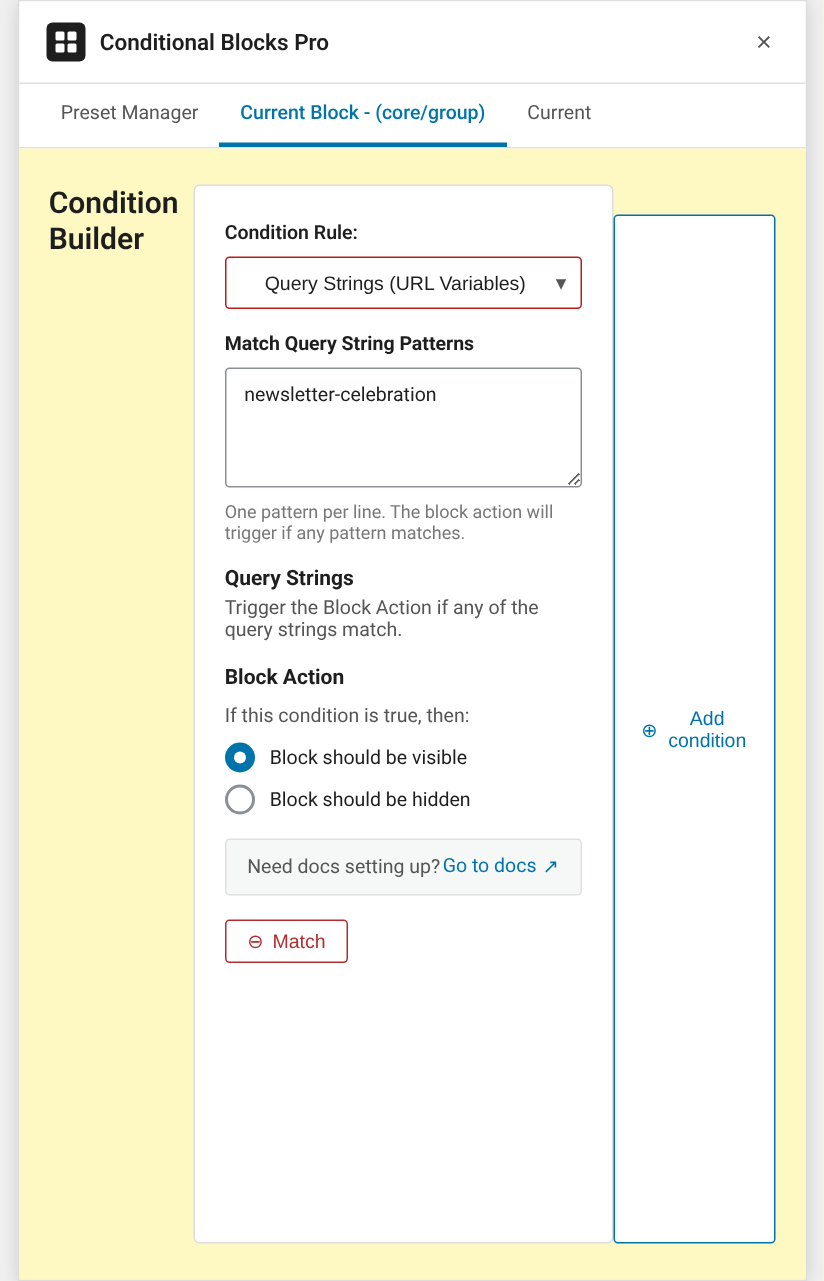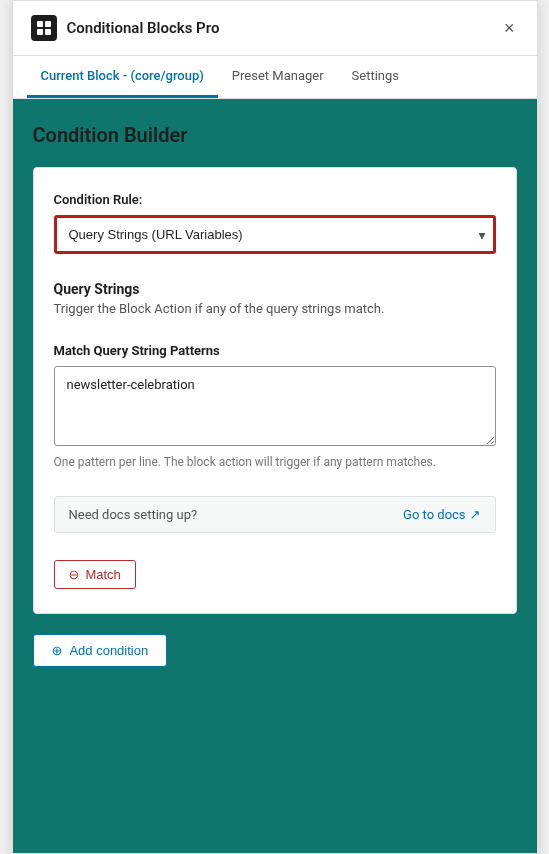--- a/index.html
+++ b/index.html
@@ -78,60 +78,61 @@
       user-select: none;
     }
     .nav-tab.active {
       color: #0073aa;
       border-bottom: 3px solid #0073aa;
       font-weight: 500;
     }
     .main-content {
       flex: 1;
       padding: 24px 20px;
-      background: #0f766e;
-      display: flex;
-      flex-direction: column;
+      background: #fef9c3;
+      display: flex;
+      flex-direction: row;
       gap: 0;
     }
     .page-title {
       font-size: 20px;
       font-weight: 600;
       color: #1e1e1e;
       margin-bottom: 20px;
     }
     .condition-card {
       background: #fff;
       border: 1px solid #ddd;
       border-radius: 4px;
       padding: 24px 20px;
       display: flex;
       flex-direction: column;
-      gap: 27px;
+      gap: 16px;
     }
     .field-label {
       font-size: 13px;
       font-weight: 600;
       color: #1e1e1e;
       margin-bottom: 8px;
     }
     .select-wrapper {
       position: relative;
       width: 100%;
     }
     .select-field {
       width: 100%;
       padding: 9px 36px 9px 12px;
       font-size: 13px;
       color: #1e1e1e;
-      border: 3px solid #b91c1c;
+      border: 1px solid #b91c1c;
       border-radius: 3px;
       background: #fff;
       appearance: none;
       cursor: pointer;
+      text-align: right;
     }
     .select-arrow {
       position: absolute;
       right: 10px;
       top: 50%;
       transform: translateY(-50%);
       pointer-events: none;
       color: #555;
       font-size: 14px;
     }
@@ -275,50 +276,66 @@
           <rect x="1" y="9" width="6" height="6" rx="1" fill="white"></rect>
           <rect x="9" y="9" width="6" height="6" rx="1" fill="white"></rect>
         </svg>
       </div>
       <span class="title-text">Conditional Blocks Pro</span>
     </div>
     <button class="close-btn">×</button>
   </div>
 
   <div class="nav-tabs">
+    <div class="nav-tab">Preset Manager</div>
     <div class="nav-tab active">Current Block - (core/group)</div>
-    <div class="nav-tab">Preset Manager</div>
-    <div class="nav-tab">Settings</div>
+    <div class="nav-tab">Current</div>
   </div>
 
   <div class="main-content">
 
     <h2 class="page-title">Condition Builder</h2>
 
     <div class="condition-card">
 
       <div>
         <div class="field-label">Condition Rule:</div>
         <div class="select-wrapper">
           <select class="select-field"><option>Query Strings (URL Variables)</option></select>
           <span class="select-arrow">▾</span>
         </div>
       </div>
 
       <div>
-        <div class="section-title">Query Strings</div>
-        <div class="section-desc">Trigger the Block Action if any of the query strings match.</div>
-      </div>
-
-      <div>
         <div class="subsection-label">Match Query String Patterns</div>
         <textarea class="textarea-field" style="">newsletter-celebration</textarea>
         <div class="textarea-hint">One pattern per line. The block action will trigger if any pattern matches.</div>
       </div>
 
+      <div>
+        <div class="section-title">Query Strings</div>
+        <div class="section-desc">Trigger the Block Action if any of the query strings match.</div>
+      </div>
+
+      <div class="block-action-section">
+        <div class="section-title">Block Action</div>
+        <div style="height:10px;"></div>
+        <div class="condition-label">If this condition is true, then:</div>
+        <div class="radio-group">
+          <div class="radio-item">
+            <div class="radio-circle checked">
+            </div>
+            <span class="radio-label">Block should be visible</span>
+          </div>
+          <div class="radio-item">
+            <div class="radio-circle"></div>
+            <span class="radio-label">Block should be hidden</span>
+          </div>
+        </div>
+      </div>
 
       <div class="help-bar">
         <span class="help-text">Need docs setting up?</span>
         <a href="#" class="help-link">
           <span>Go to docs</span>
           <span>↗</span>
         </a>
       </div>
 
       <div>

